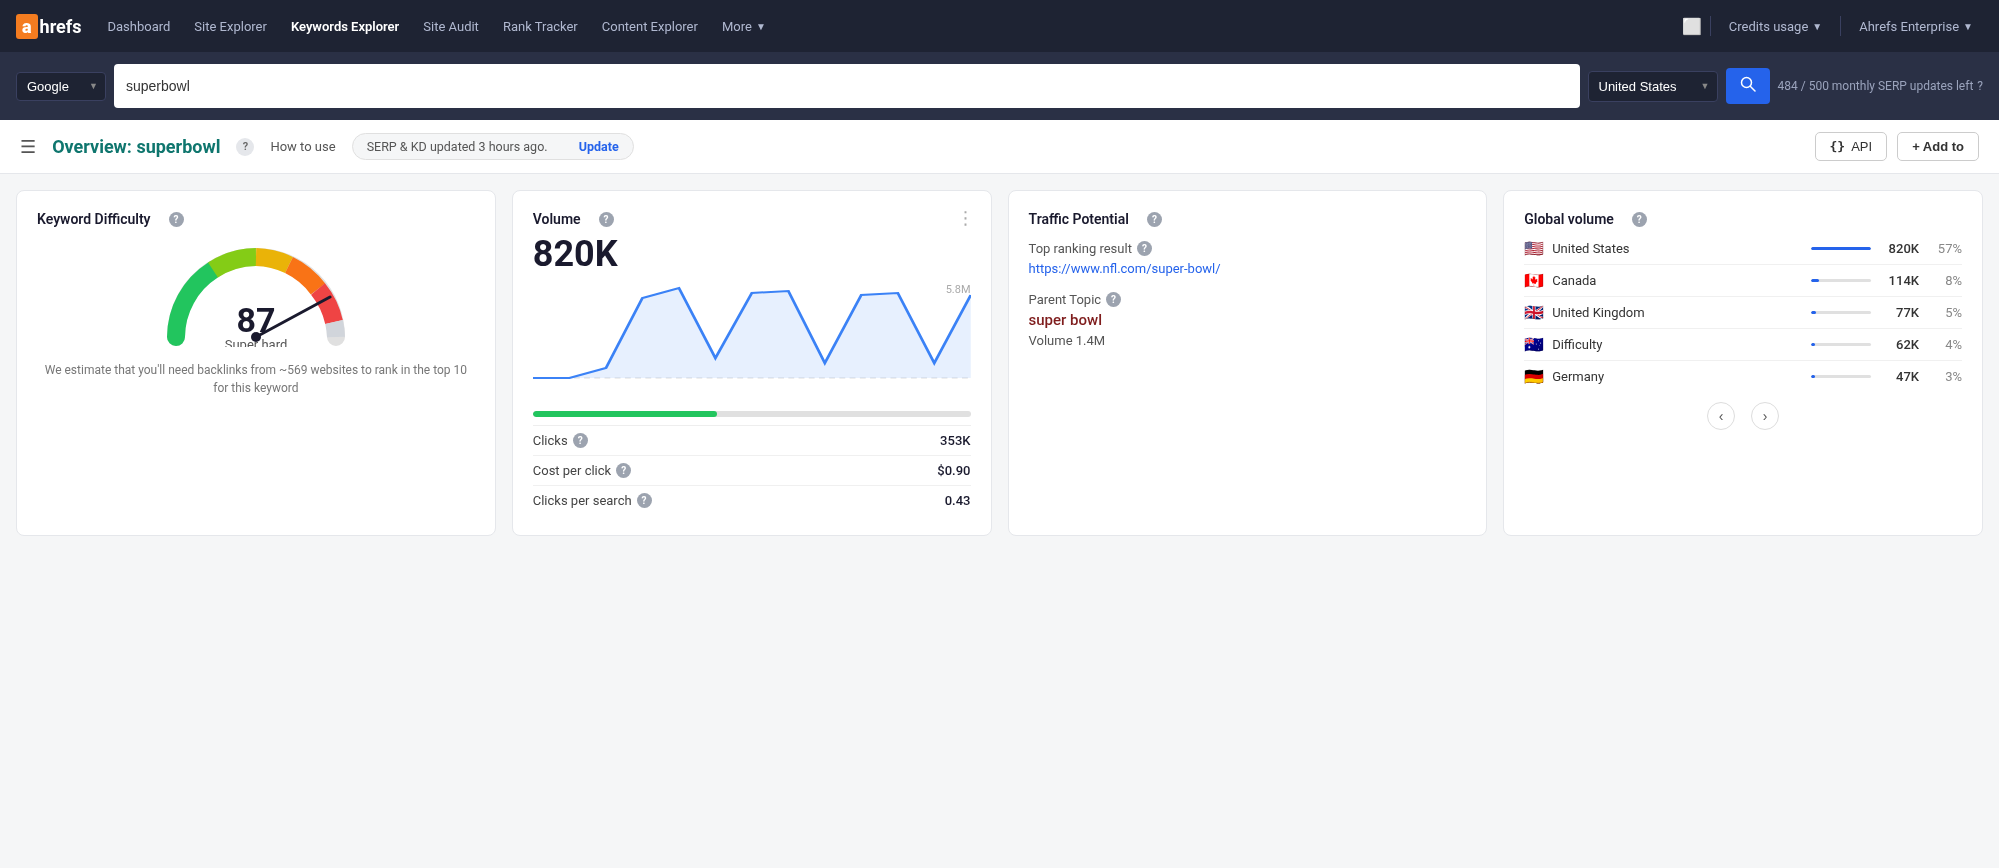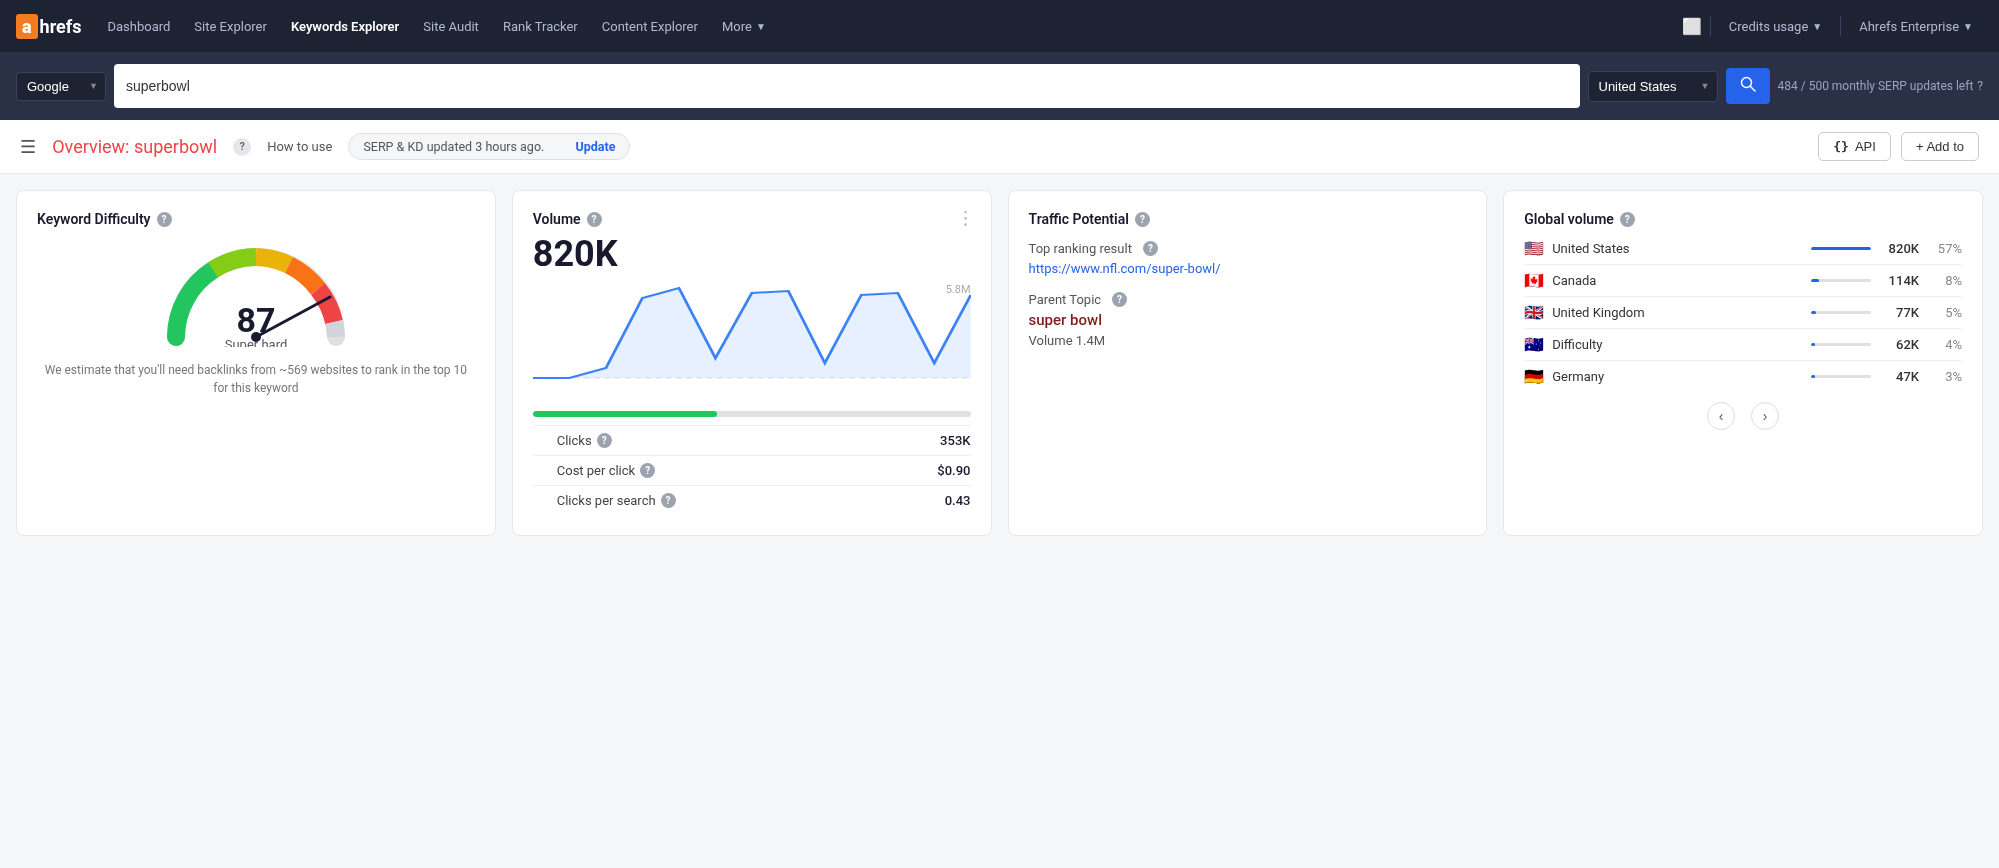--- a/index.html
+++ b/index.html
@@ -115,21 +115,21 @@
     
     .overview-header {
       background: #fff;
       border-bottom: 1px solid #e5e7eb;
       padding: 12px 20px;
       display: flex;
       align-items: center;
       gap: 16px;
     }
     .hamburger { font-size: 18px; cursor: pointer; color: #555; }
-    .overview-title { font-size: 18px; font-weight: 400; color: #ef4444; }
+    .overview-title { font-size: 18px; font-weight: 700; color: #0f766e; }
     .help-badge {
       background: #e5e7eb;
       border-radius: 50%;
       width: 18px; height: 18px;
       display: inline-flex; align-items: center; justify-content: center;
       font-size: 11px; color: #666; cursor: pointer; font-weight: 600;
     }
     .how-to-use { color: #555; font-size: 13px; cursor: pointer; }
     .update-badge {
       background: #f5f6f7;
@@ -153,20 +153,21 @@
     }
     .add-to-btn {
       border: 1px solid #ccc;
       background: #fff;
       border-radius: 5px;
       padding: 6px 14px;
       font-size: 13px;
       cursor: pointer;
       display: flex; align-items: center; gap: 6px;
       color: #333;
+      font-weight: bold;
     }
 
     
     .cards-row {
       display: grid;
       grid-template-columns: 1fr 1fr 1fr 1fr;
       gap: 16px;
       padding: 16px;
     }
     .card {
@@ -174,21 +175,21 @@
       border-radius: 8px;
       border: 1px solid #e5e7eb;
       padding: 20px;
       position: relative;
     }
     .card-title {
       font-size: 14px;
       font-weight: 600;
       color: #1a1a2e;
       margin-bottom: 6px;
-      display: flex; align-items: center; gap: 6px;
+      display: flex; align-items: center; gap: 18px;
     }
     .card-value {
       font-size: 36px;
       font-weight: 700;
       color: #1a1a2e;
       margin-bottom: 8px;
     }
 
     
     .kd-gauge-container {
@@ -227,21 +228,21 @@
     }
     .vol-stat-row {
       display: flex;
       justify-content: space-between;
       align-items: center;
       padding: 7px 0;
       border-bottom: 1px solid #f0f0f0;
       font-size: 13px;
     }
     .vol-stat-row:last-child { border-bottom: none; }
-    .vol-stat-label { color: #444; display: flex; align-items: center; gap: 5px; margin-left: 24px; }
+    .vol-stat-label { color: #444; display: flex; align-items: center; gap: 5px; }
     .vol-stat-value { font-weight: 500; color: #1a1a2e; }
     .vol-progress-bar {
       height: 6px;
       background: #e0e0e0;
       border-radius: 3px;
       margin: 4px 0 8px 0;
       overflow: hidden;
     }
     .vol-progress-fill {
       height: 100%;
@@ -263,21 +264,21 @@
       text-decoration: none;
       line-height: 1.4;
       display: block;
       margin-bottom: 4px;
     }
     .tp-section-title {
       font-size: 13px;
       color: #555;
       margin-top: 14px;
       margin-bottom: 4px;
-      display: flex; align-items: center; gap: 11px;
+      display: flex; align-items: center; gap: 5px;
     }
     .tp-parent-topic {
       color: #7f1d1d;
       font-size: 15px;
       font-weight: 500;
       cursor: pointer;
     }
     .tp-volume {
       font-size: 13px;
       color: #555;

